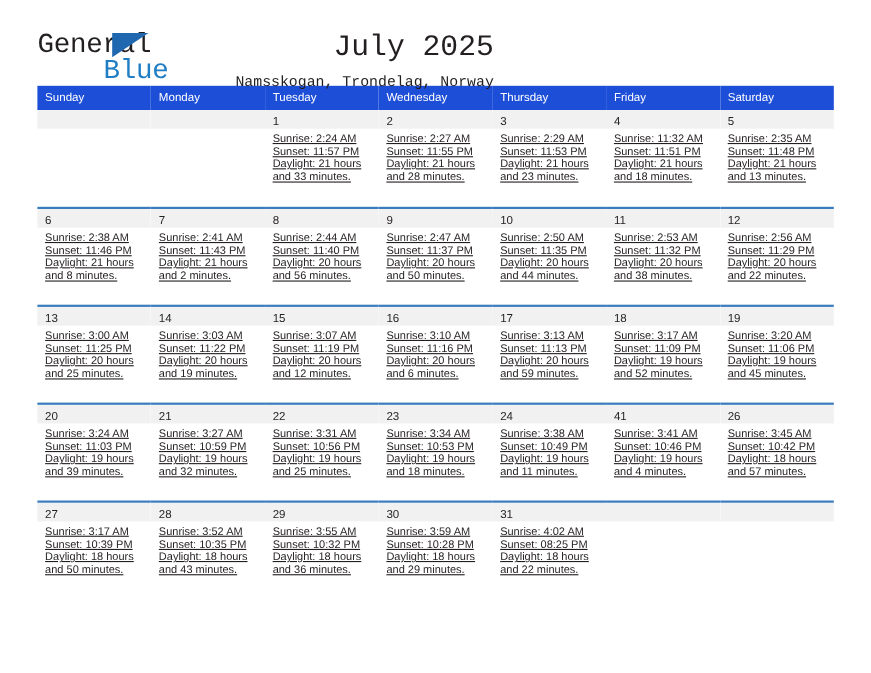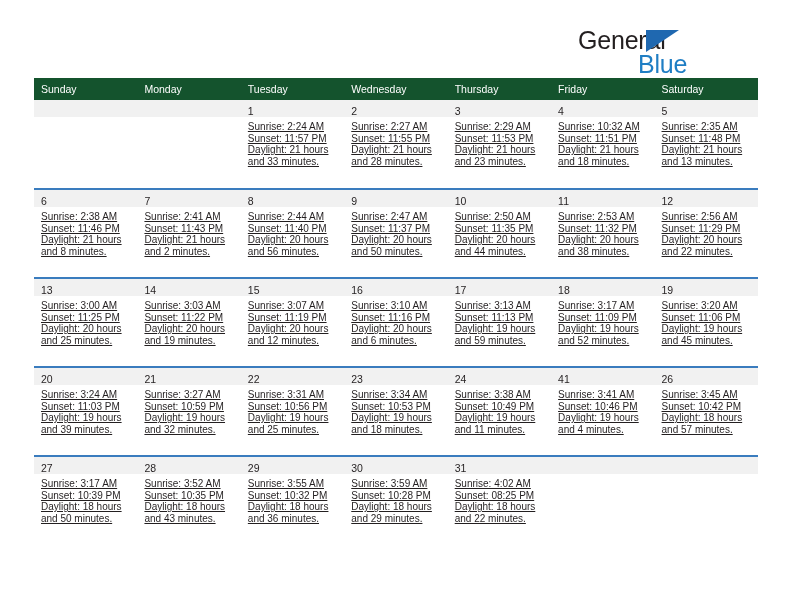--- a/index.html
+++ b/index.html
@@ -19,24 +19,25 @@
     width: 792px;
     height: 612px;
     box-sizing: border-box;
     padding: 0 34px;
   }
 
   
   .header {
     display: flex;
     align-items: flex-start;
-    justify-content: flex-end;
+    justify-content: flex-start;
     padding-top: 28px;
     height: 68px;
     box-sizing: border-box;
+    font-family: Liberation Mono, monospace;
   }
   .brand {
     position: relative;
     width: 180px;
     height: 56px;
     user-select: none;
   }
   .brand-general {
     position: absolute;
     left: 0;
@@ -82,21 +83,21 @@
   }
 
   
   .calendar {
     margin-top: 10px;
     width: 724px;
     border-collapse: collapse;
     table-layout: fixed;
   }
   .calendar th {
-    background: #14532d;
+    background: #1d4ed8;
     color: #ffffff;
     font-size: 10.5px;
     font-weight: normal;
     text-align: left;
     padding: 5px 0 5px 7px;
     height: 20px;
     box-sizing: border-box;
   }
   .calendar td {
     vertical-align: top;
@@ -147,20 +148,24 @@
 <div class="page">
 
   <div class="header">
 
     <div class="brand">
       <span class="brand-general">General</span>
       <span class="brand-triangle"></span>
       <span class="brand-blue">Blue</span>
     </div>
 
+    <div class="title-block">
+      <div class="cal-title">July 2025</div>
+      <div class="cal-subtitle">Namsskogan, Trondelag, Norway</div>
+    </div>
 
   </div>
 
   <table class="calendar">
     <thead>
       <tr>
         <th>Sunday</th>
         <th>Monday</th>
         <th>Tuesday</th>
         <th>Wednesday</th>
@@ -208,21 +213,21 @@
                 <div>Sunrise: 2:29 AM</div>
                 <div>Sunset: 11:53 PM</div>
                 <div class="daylight">Daylight: 21 hours and 23 minutes.</div>
               </div>
             </div>
           </td>
           <td>
             <div class="cell">
               <div class="daynum-band"><span class="daynum">4</span></div>
               <div class="cell-body">
-                <div>Sunrise: 10:32 AM</div>
+                <div>Sunrise: 11:32 AM</div>
                 <div>Sunset: 11:51 PM</div>
                 <div class="daylight">Daylight: 21 hours and 18 minutes.</div>
               </div>
             </div>
           </td>
           <td>
             <div class="cell">
               <div class="daynum-band"><span class="daynum">5</span></div>
               <div class="cell-body">
                 <div>Sunrise: 2:35 AM</div>
@@ -344,21 +349,21 @@
                 <div class="daylight">Daylight: 20 hours and 6 minutes.</div>
               </div>
             </div>
           </td>
           <td>
             <div class="cell">
               <div class="daynum-band"><span class="daynum">17</span></div>
               <div class="cell-body">
                 <div>Sunrise: 3:13 AM</div>
                 <div>Sunset: 11:13 PM</div>
-                <div class="daylight">Daylight: 19 hours and 59 minutes.</div>
+                <div class="daylight">Daylight: 20 hours and 59 minutes.</div>
               </div>
             </div>
           </td>
           <td>
             <div class="cell">
               <div class="daynum-band"><span class="daynum">18</span></div>
               <div class="cell-body">
                 <div>Sunrise: 3:17 AM</div>
                 <div>Sunset: 11:09 PM</div>
                 <div class="daylight">Daylight: 19 hours and 52 minutes.</div>

